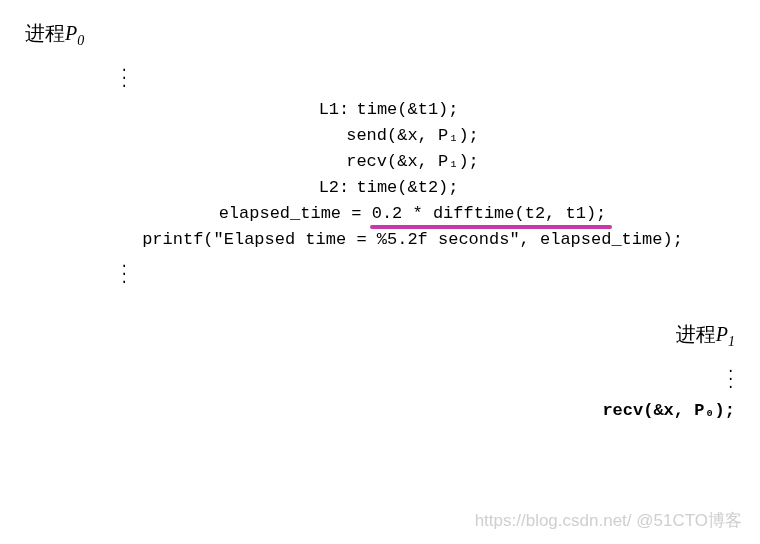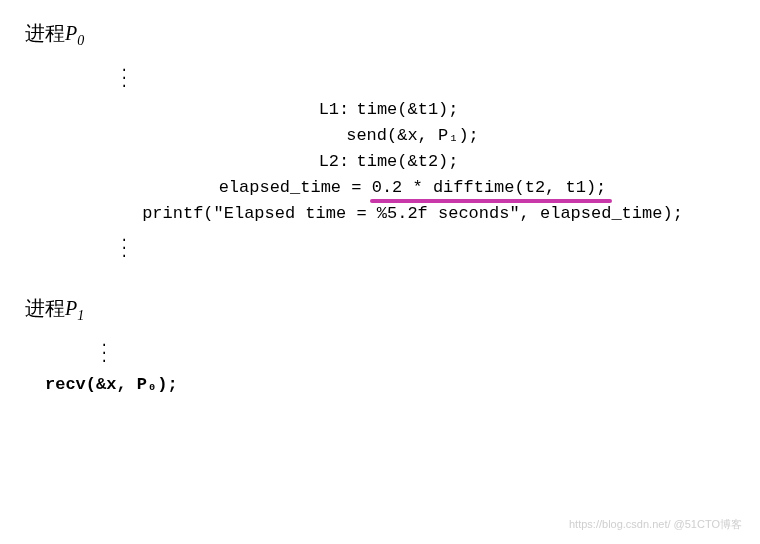--- a/index.html
+++ b/index.html
@@ -57,50 +57,52 @@
       position: absolute;
       left: -2px;
       right: -6px;
       bottom: -2px;
       height: 4px;
       background: #c838a8;
       border-radius: 2px;
     }
     .p1-block {
       margin-top: 28px;
+      text-align: right;
     }
     .p1-code {
       margin-left: 20px;
       font-weight: bold;
     }
     .watermark {
       position: absolute;
       bottom: 12px;
       right: 18px;
       color: #cfcfcf;
-      font-size: 11px;
+      font-size: 17px;
       font-family: Arial, sans-serif;
     }
   </style>
 </head>
 <body>
 
 <div class="heading">
   <span>进程</span><span class="italic-p">P</span><span class="sub">0</span>
 </div>
 
 <div class="dots">
   <span>.</span>
     <span>.</span>
     <span>.</span>
 </div>
 
 <div class="codeblock">
   <div class="line"><span class="label">L1:</span><span>time(&amp;t1);</span></div>
   <div class="line indent"><span>send(&amp;x, P₁);</span></div>
+  <div class="line indent"><span>recv(&amp;x, P₁);</span></div>
   <div class="line"><span class="label">L2:</span><span>time(&amp;t2);</span></div>
   <div class="line indent"><span>elapsed_time = </span><span class="underline-wrap"><span>0.2 * difftime(t2, t1);</span></span></div>
   <div class="line indent"><span>printf("Elapsed time = %5.2f seconds", elapsed_time);</span></div>
 </div>
 
 <div class="dots">
   <span>.</span>
     <span>.</span>
     <span>.</span>
 </div>

